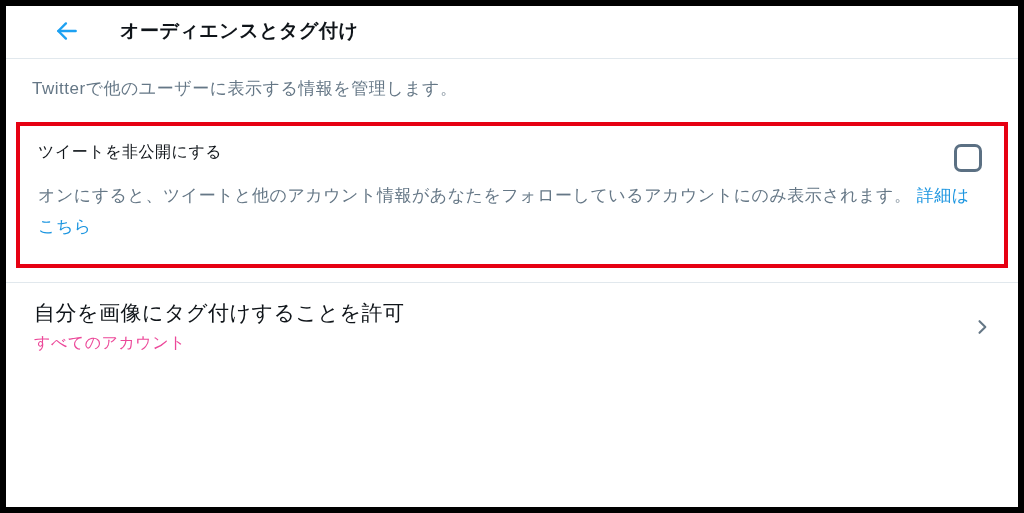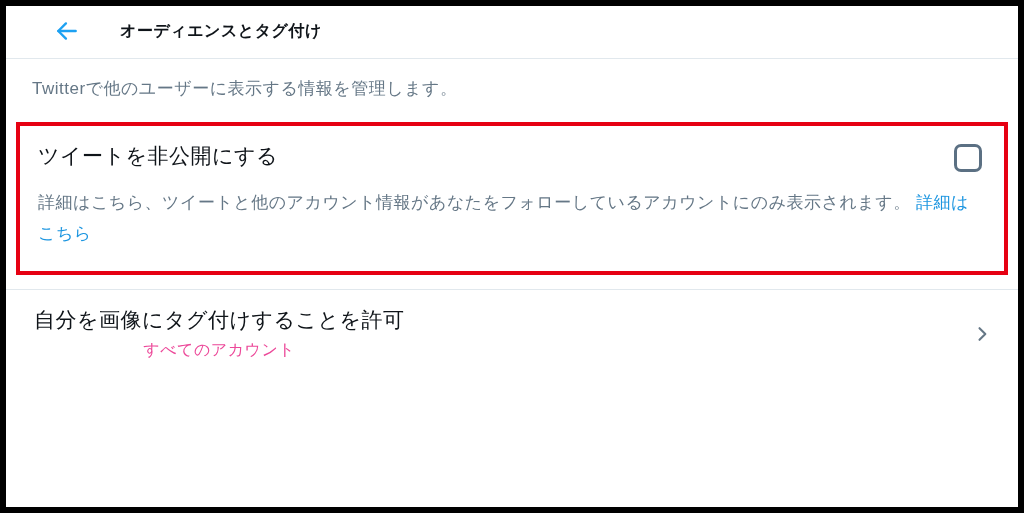--- a/index.html
+++ b/index.html
@@ -27,21 +27,21 @@
       display: flex;
       align-items: center;
       margin-right: 40px;
       margin-left: 28px;
     }
     .back-arrow svg {
       width: 26px;
       height: 26px;
     }
     .page-title {
-      font-size: 16px;
+      font-size: 19px;
       font-weight: 800;
       color: #0f1419;
       letter-spacing: 0.5px;
     }
     .description {
       padding: 18px 26px 22px 26px;
       color: #657786;
       font-size: 17px;
       letter-spacing: 0.5px;
     }
@@ -49,21 +49,21 @@
       border: 4px solid #e60012;
       margin: 0 10px;
       padding: 16px 18px 22px 18px;
     }
     .setting-row {
       display: flex;
       align-items: flex-start;
       justify-content: space-between;
     }
     .setting-title {
-      font-size: 21px;
+      font-size: 16px;
       font-weight: 400;
       color: #0f1419;
       letter-spacing: 0.5px;
       margin-bottom: 18px;
     }
     .checkbox {
       width: 28px;
       height: 28px;
       border: 3px solid #5b7083;
       border-radius: 7px;
@@ -88,21 +88,20 @@
     .nav-row {
       display: flex;
       align-items: center;
       justify-content: space-between;
       padding: 16px 26px 16px 28px;
       cursor: pointer;
     }
     .nav-content {
       display: flex;
       flex-direction: column;
-      align-items: center;
     }
     .nav-title {
       font-size: 21px;
       font-weight: 400;
       color: #0f1419;
       letter-spacing: 0.5px;
       margin-bottom: 6px;
     }
     .nav-subtitle {
       color: #ec4899;
@@ -133,21 +132,21 @@
 </div>
 
 <div class="description">Twitterで他のユーザーに表示する情報を管理します。</div>
 
 <div class="highlight-box">
   <div class="setting-row">
     <div class="setting-title">ツイートを非公開にする</div>
     <div class="checkbox"></div>
   </div>
   <div class="setting-desc">
-    <span>詳細はこちら、ツイートと他のアカウント情報があなたをフォローしているアカウントにのみ表示されます。 </span><span class="link">詳細はこちら</span>
+    <span>オンにすると、ツイートと他のアカウント情報があなたをフォローしているアカウントにのみ表示されます。 </span><span class="link">詳細はこちら</span>
   </div>
 </div>
 
 <div class="divider"></div>
 
 <div class="nav-row">
   <div class="nav-content">
     <div class="nav-title">自分を画像にタグ付けすることを許可</div>
     <div class="nav-subtitle">すべてのアカウント</div>
   </div>

